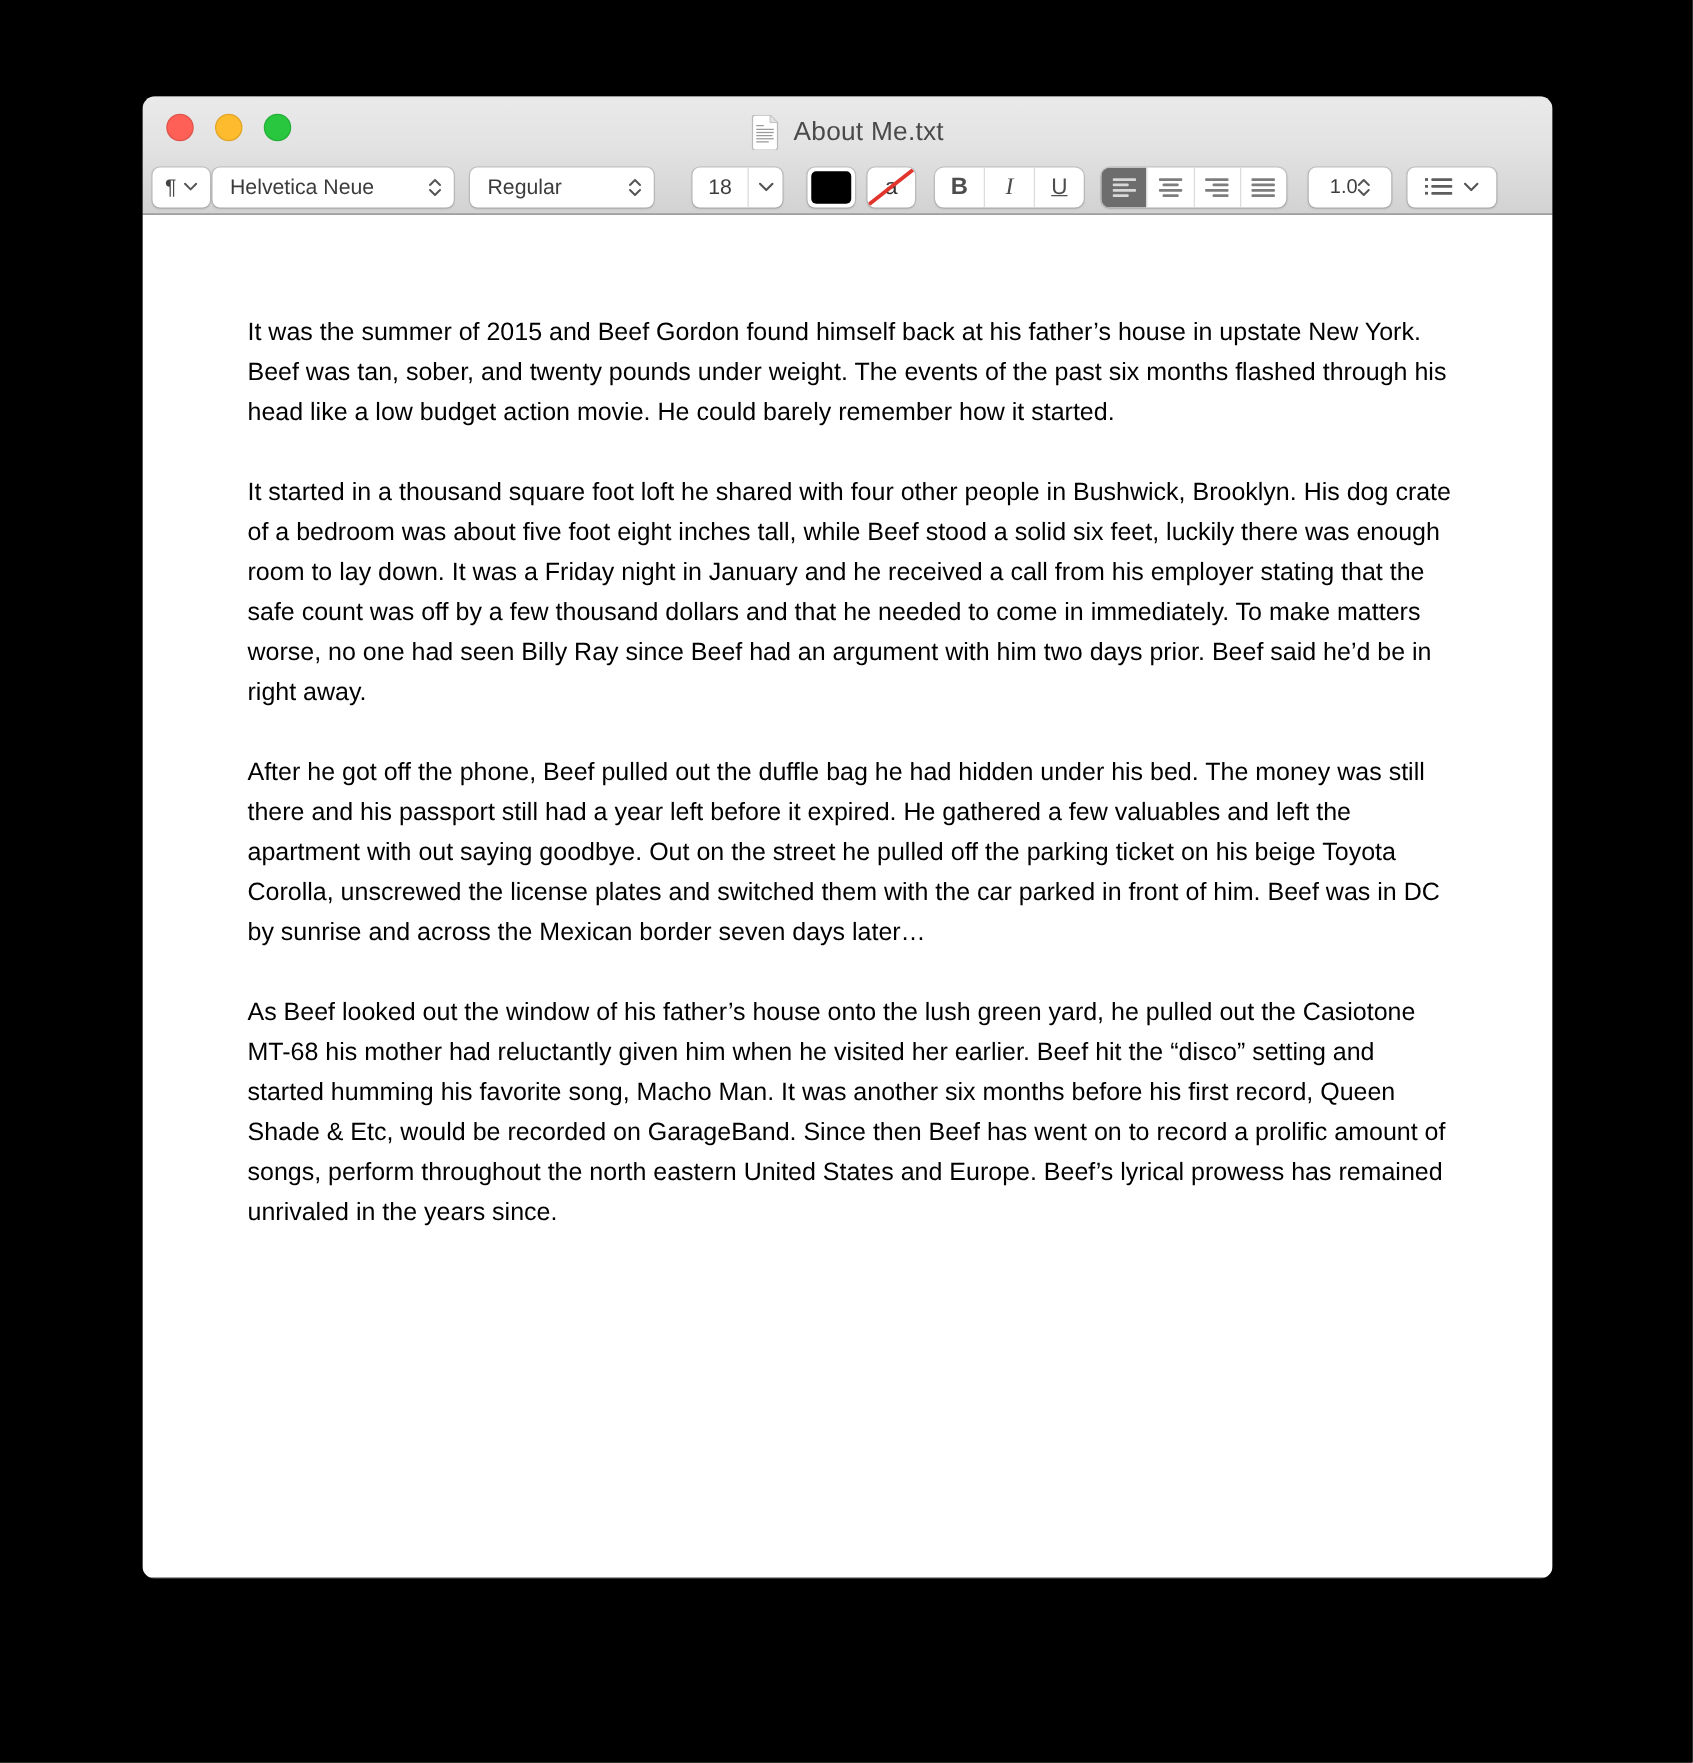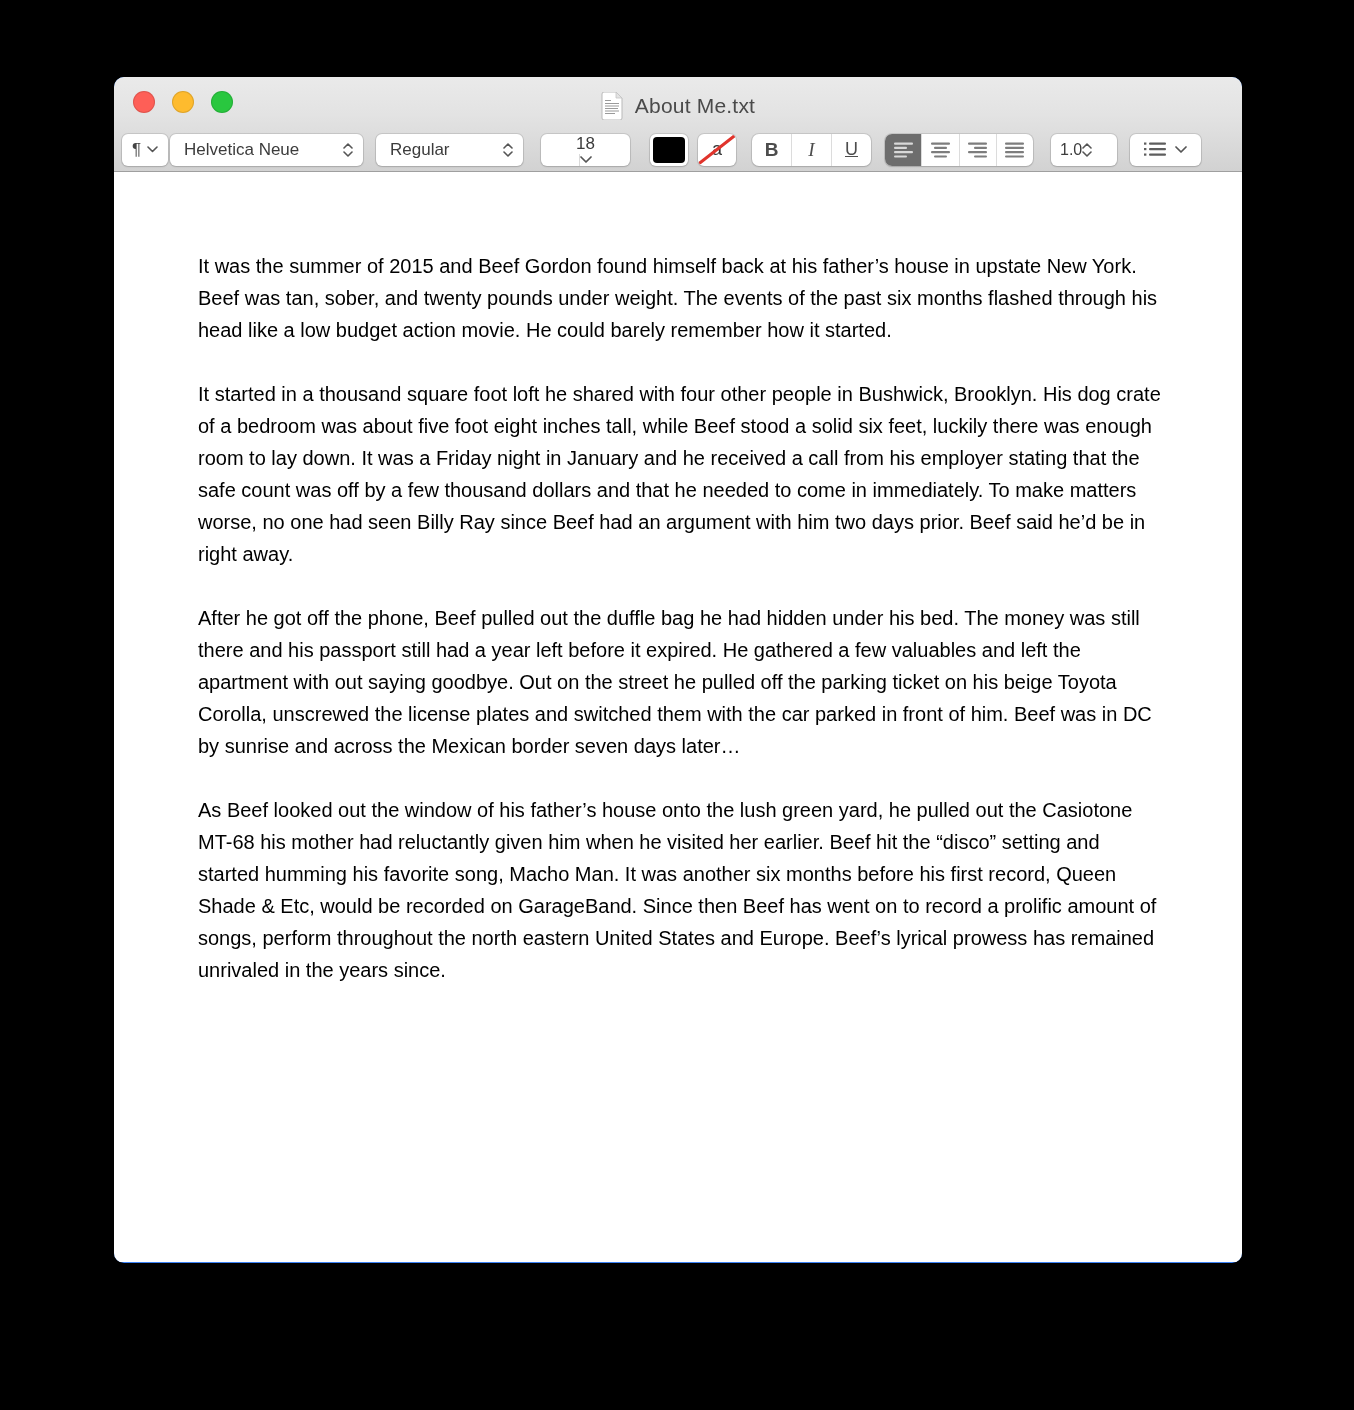--- a/index.html
+++ b/index.html
@@ -1,19 +1,19 @@
 <!DOCTYPE html>
 <html><head>
 <meta charset="utf-8">
 <style>
   html,body{margin:0;padding:0;background:#000;}
   .stage{position:relative;width:1354px;height:1410px;background:#000;overflow:hidden;
          font-family:"Liberation Sans","DejaVu Sans",sans-serif;}
   .window{position:absolute;left:114px;top:77px;width:1128px;height:1186px;
-          border-radius:10px;overflow:hidden;background:#3b82f6;
+          border-radius:10px;overflow:hidden;background:#404040;
           box-shadow:0 18px 50px rgba(0,0,0,0.55);}
   
   .header{height:95px;background:linear-gradient(180deg,#eaeaea 0%,#e3e3e3 40%,#d2d2d2 100%);
           border-bottom:1px solid #9f9f9f;box-sizing:border-box;}
   .titlebar{height:50px;position:relative;display:flex;align-items:center;}
   .traffic{position:absolute;left:19px;top:0;height:50px;display:flex;align-items:center;gap:17px;}
   .tl{width:22px;height:22px;border-radius:50%;box-shadow:inset 0 0 0 1px rgba(0,0,0,0.12);}
   .tl.red{background:#fe5f57;}
   .tl.yellow{background:#febb2e;}
   .tl.green{background:#29c73f;}
@@ -23,21 +23,21 @@
   
   .toolbar{height:45px;display:flex;align-items:center;padding:0 8px;box-sizing:border-box;}
   .tb-btn{height:32px;background:#fff;border-radius:6px;box-sizing:border-box;
           box-shadow:0 0 0 1px rgba(0,0,0,0.10),0 1px 2px rgba(0,0,0,0.12);
           display:flex;align-items:center;color:#3c3c3c;font-size:17px;flex:none;}
   .pilcrow-btn{width:46px;justify-content:center;gap:6px;}
   .pilcrow{font-size:17px;color:#444;}
   .popup{justify-content:space-between;padding:0 10px 0 14px;}
   .popup.family{width:193px;margin-left:2px;}
   .popup.typeface{width:147px;margin-left:13px;}
-  .size-btn{width:89px;margin-left:18px;flex-direction:column;}
+  .size-btn{width:72px;margin-left:31px;}
   .size-val{width:44px;text-align:center;}
   .size-chevron{flex:1;display:flex;justify-content:center;align-items:center;height:100%;
                 border-left:1px solid #dadada;}
   .well{width:38px;padding:3px;margin-left:20px;}
   .well .swatch{width:100%;height:100%;border-radius:4px;background:#000;}
   .well.strike{margin-left:10px;justify-content:center;position:relative;overflow:hidden;}
   .strike-a{font-size:18px;color:#333;}
   .strike-line{position:absolute;left:-4px;top:14px;width:46px;height:3px;background:#e0342c;
                transform:rotate(-38deg);border-radius:2px;}
   .seg-group{height:32px;border-radius:7px;background:#fff;display:flex;overflow:hidden;
@@ -45,21 +45,21 @@
   .seg{display:flex;align-items:center;justify-content:center;border-left:1px solid #dcdcdc;}
   .seg:first-child{border-left:none;}
   .biu{margin-left:16px;width:119px;}
   .biu .seg{width:40px;}
   .b-label{font-weight:700;font-size:19px;color:#4d4d4d;}
   .i-label{font-family:"Liberation Serif","DejaVu Serif",serif;font-style:italic;font-size:19px;color:#4d4d4d;}
   .u-label{text-decoration:underline;font-size:18px;color:#4d4d4d;}
   .align{margin-left:14px;width:148px;}
   .align .seg{width:37px;}
   .align .seg.selected{background:#6d6d6d;border-left:none;}
-  .spacing{margin-left:18px;width:66px;justify-content:flex-start;padding:0 9px;font-size:16px;}
+  .spacing{margin-left:18px;width:66px;justify-content:center;padding:0 9px;font-size:16px;}
   .list-btn{margin-left:13px;width:71px;justify-content:center;gap:9px;}
   
   .content{background:#fff;height:1090px;padding:78px 80px 0 84px;box-sizing:border-box;
            cursor:text;}
   .content p{margin:0 0 32px 0;font-size:20px;line-height:32px;color:#000;
              letter-spacing:0;word-spacing:0;}
   svg{display:block;}
 </style>
 </head>
 <body>

